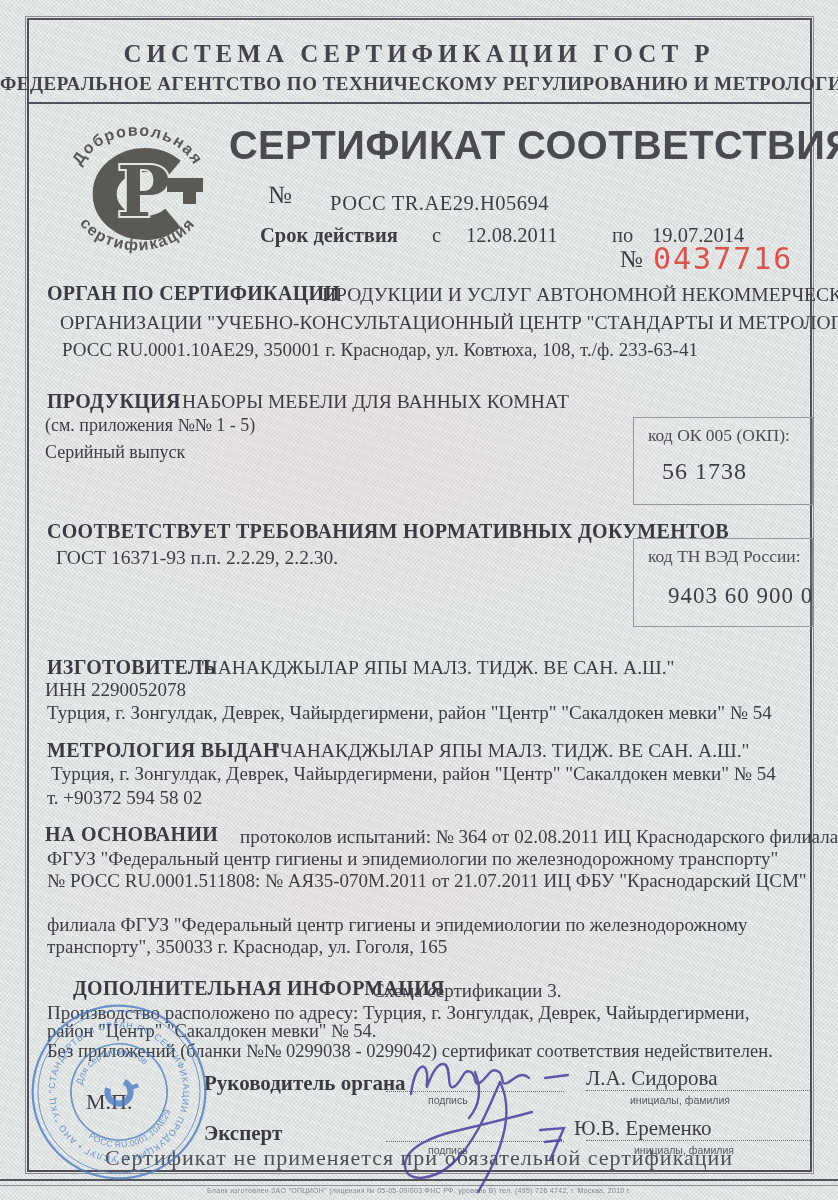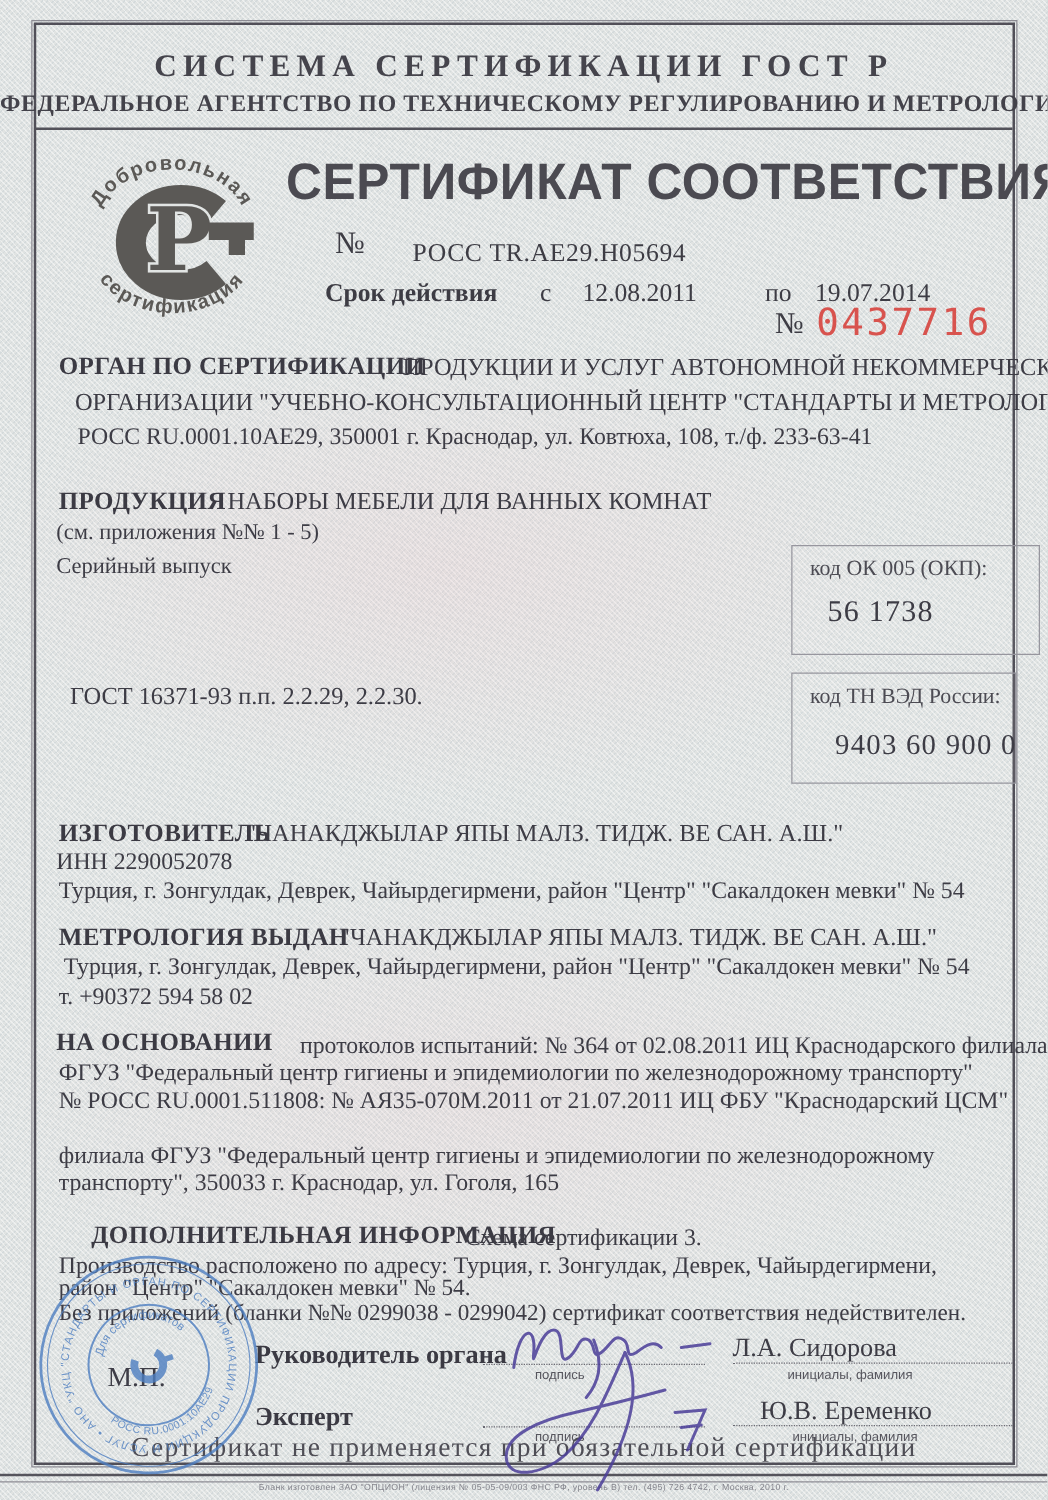--- a/index.html
+++ b/index.html
@@ -91,25 +91,26 @@
 
   <div class="t sec-label" style="left:47px;top:282px;">ОРГАН ПО СЕРТИФИКАЦИИ</div>
   <div class="t body-text" style="left:322px;top:284px;font-size:19.5px;">ПРОДУКЦИИ И УСЛУГ АВТОНОМНОЙ НЕКОММЕРЧЕСКОЙ</div>
   <div class="t body-text" style="left:60px;top:312px;font-size:19.5px;">ОРГАНИЗАЦИИ "УЧЕБНО-КОНСУЛЬТАЦИОННЫЙ ЦЕНТР "СТАНДАРТЫ И МЕТРОЛОГИЯ"</div>
   <div class="t body-text" style="left:62px;top:340px;">РОСС RU.0001.10АЕ29, 350001 г. Краснодар, ул. Ковтюха, 108, т./ф. 233-63-41</div>
 
   <div class="t sec-label" style="left:47px;top:390px;">ПРОДУКЦИЯ</div>
   <div class="t body-text" style="left:182px;top:391px;font-size:19.5px;">НАБОРЫ МЕБЕЛИ ДЛЯ ВАННЫХ КОМНАТ</div>
   <div class="t body-text" style="left:45px;top:416px;font-size:18px;">(см. приложения №№ 1 - 5)</div>
   <div class="t body-text" style="left:45px;top:443px;font-size:18px;">Серийный выпуск</div>
-  <div class="code-box" style="left:633px;top:436px;height:86px;padding-left:19px;">
+  <div class="code-box" style="left:633px;top:417px;height:86px;">
     <div class="lbl">код ОК 005 (ОКП):</div>
     <div class="val" style="left:28px;top:40px;">56 1738</div>
   </div>
 
+  <div class="t sec-label" style="left:47px;top:520px;">СООТВЕТСТВУЕТ ТРЕБОВАНИЯМ НОРМАТИВНЫХ ДОКУМЕНТОВ</div>
   <div class="t body-text" style="left:56px;top:547px;font-size:19.5px;">ГОСТ 16371-93 п.п. 2.2.29, 2.2.30.</div>
   <div class="code-box" style="left:633px;top:538px;height:87px;">
     <div class="lbl">код ТН ВЭД России:</div>
     <div class="val" style="left:34px;top:44px;font-size:23px;">9403 60 900 0</div>
   </div>
 
   <div class="t sec-label" style="left:47px;top:656px;">ИЗГОТОВИТЕЛЬ</div>
   <div class="t body-text" style="left:197px;top:657px;font-size:19.5px;">"ЧАНАКДЖЫЛАР ЯПЫ МАЛЗ. ТИДЖ. ВЕ САН. А.Ш."</div>
   <div class="t body-text" style="left:45px;top:680px;">ИНН 2290052078</div>
   <div class="t body-text" style="left:47px;top:703px;">Турция, г. Зонгулдак, Деврек, Чайырдегирмени, район "Центр" "Сакалдокен мевки" № 54</div>
@@ -160,21 +161,21 @@
   <div class="role" style="left:204px;top:1071px;">Руководитель органа</div>
   <div class="dotline" style="left:386px;top:1071px;width:178px;height:20px;"></div>
   <div class="subcap" style="left:428px;top:1094px;">подпись</div>
   <div class="sig-name" style="left:586px;top:1066px;">Л.А. Сидорова</div>
   <div class="dotline" style="left:586px;top:1070px;width:224px;height:20px;"></div>
   <div class="subcap" style="left:630px;top:1094px;">инициалы, фамилия</div>
 
   <div class="role" style="left:204px;top:1121px;">Эксперт</div>
   <div class="dotline" style="left:386px;top:1121px;width:178px;height:20px;"></div>
   <div class="subcap" style="left:428px;top:1144px;">подпись</div>
-  <div class="sig-name" style="left:608px;top:1116px;">Ю.В. Еременко</div>
+  <div class="sig-name" style="left:574px;top:1116px;">Ю.В. Еременко</div>
   <div class="dotline" style="left:586px;top:1120px;width:224px;height:20px;"></div>
   <div class="subcap" style="left:634px;top:1144px;">инициалы, фамилия</div>
 
   <svg class="sig-svg" style="left:405px;top:1048px;" width="175" height="72" viewBox="0 0 175 72">
     <g stroke="#4b3e99" stroke-width="2.4" fill="none" stroke-linecap="round" opacity="0.85">
       <path d="M6,46 C10,14 24,10 22,34 C20,52 26,16 38,16 C48,16 40,46 50,38 C58,32 58,20 66,24 C72,28 68,40 76,34 C84,28 86,18 94,24 C100,28 94,40 104,34 C112,28 118,24 124,30"></path>
       <path d="M70,24 C78,44 74,58 64,70"></path>
       <path d="M140,30 L163,27"></path>
     </g>
   </svg>

